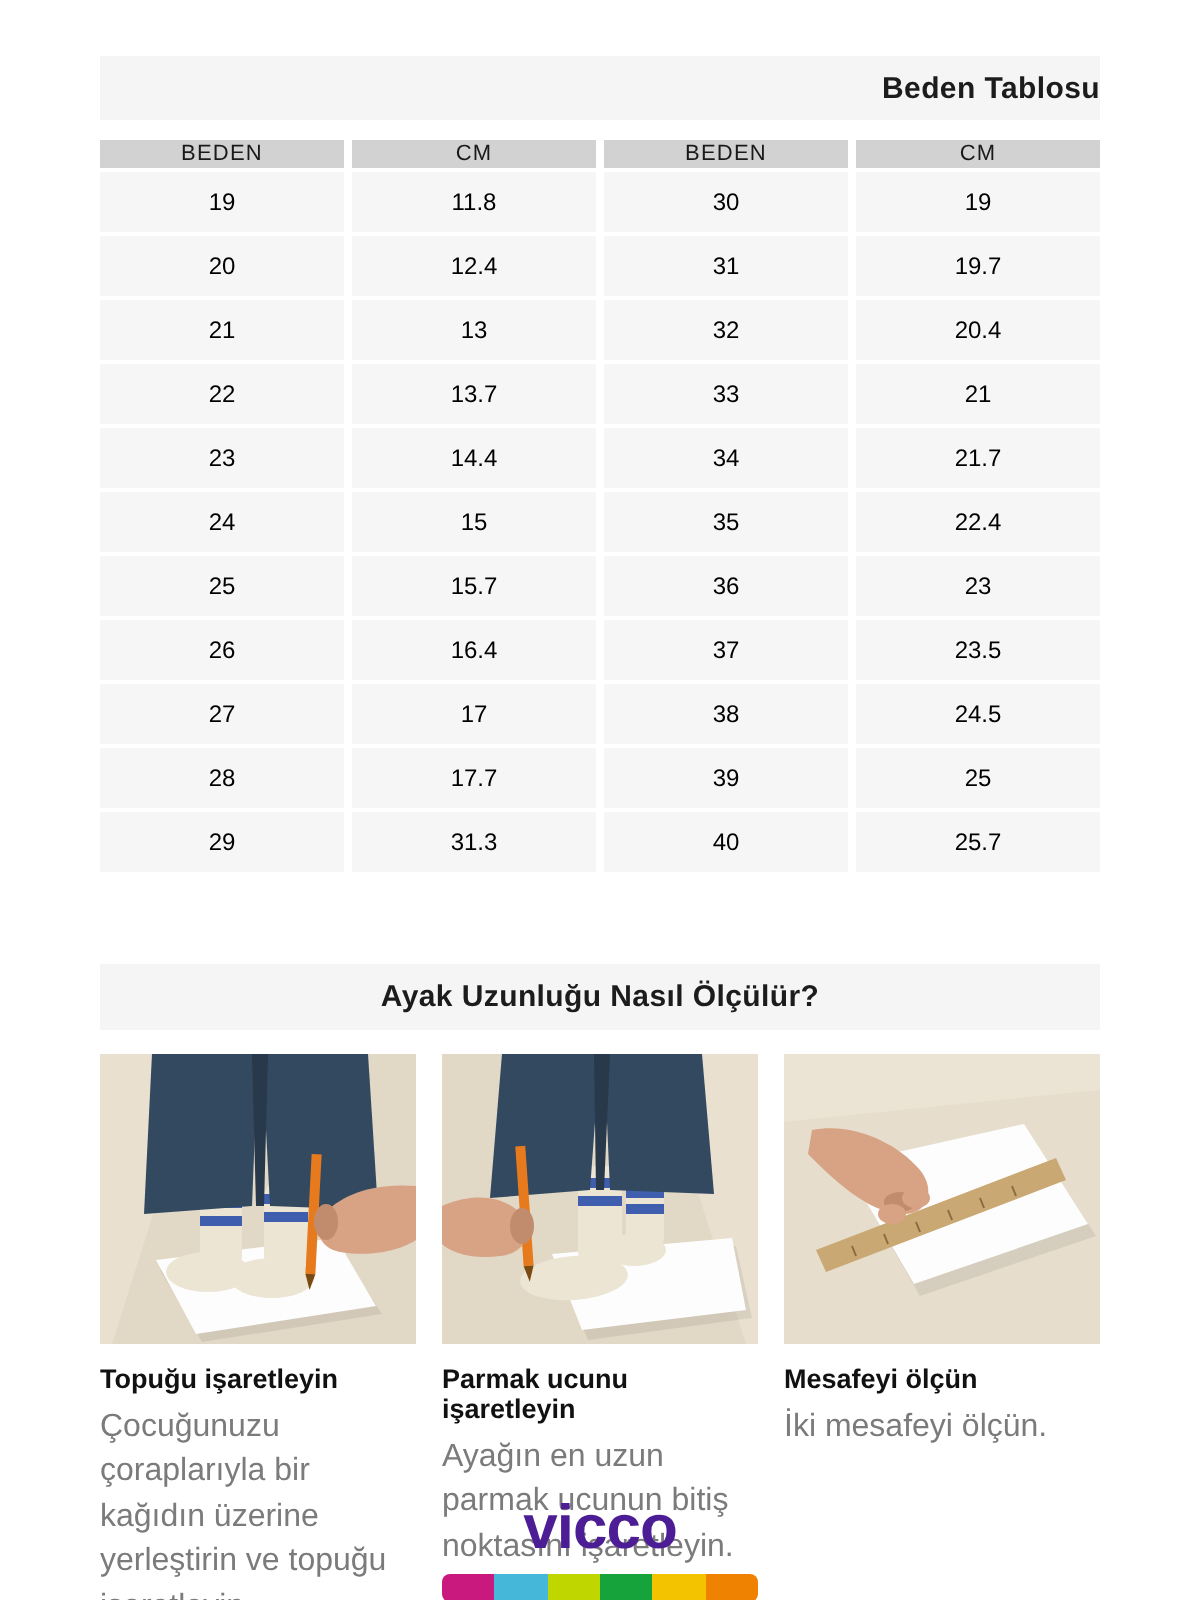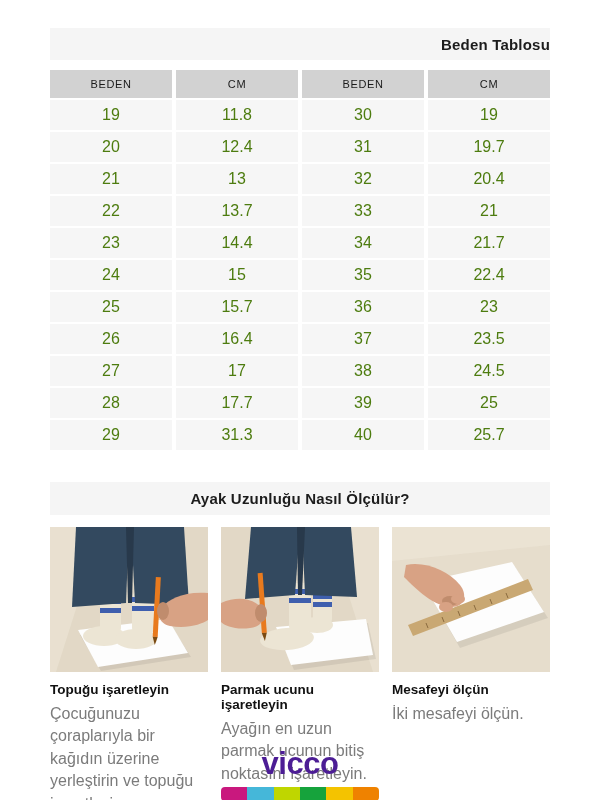--- a/index.html
+++ b/index.html
@@ -14,24 +14,24 @@
     font-size:15px; font-weight:700; letter-spacing:.2px;
   }
   #bar-size-table { top:28px;justify-content:flex-end; }
   #bar-howto { top:482px; height:33px; }
 
   
   .size-table { position:absolute; top:70px; left:50px; width:500px; }
   .t-row { display:grid; grid-template-columns:repeat(4,1fr); column-gap:4px; margin-bottom:2px; }
   .t-cell {
     display:flex; align-items:center; justify-content:center;
-    background:var(--td_bg); height:30px; font-size:16px; color:#4d7c0f;
+    background:var(--td_bg); height:30px; font-size:12px; color:#000000;
   }
   .t-head .t-cell {
-    background:var(--th_bg); height:28px; font-size:11px; letter-spacing:.6px; color:#1a1a1a;
+    background:var(--th_bg); height:14px; font-size:11px; letter-spacing:.6px; color:#1a1a1a;
   }
 
   
   .steps-images { position:absolute; top:527px; left:50px; width:500px; display:flex; column-gap:13px; }
   .step-photo { width:158px; height:145px; overflow:hidden; flex:0 0 158px; }
   .step-photo svg { display:block; width:158px; height:145px; }
 
   .ph-bg   { fill:var(--photo_bg); }
   .ph-bg3  { fill:var(--photo_bg2); }
   .ph-lite { fill:#efe8d8; opacity:.55; }

